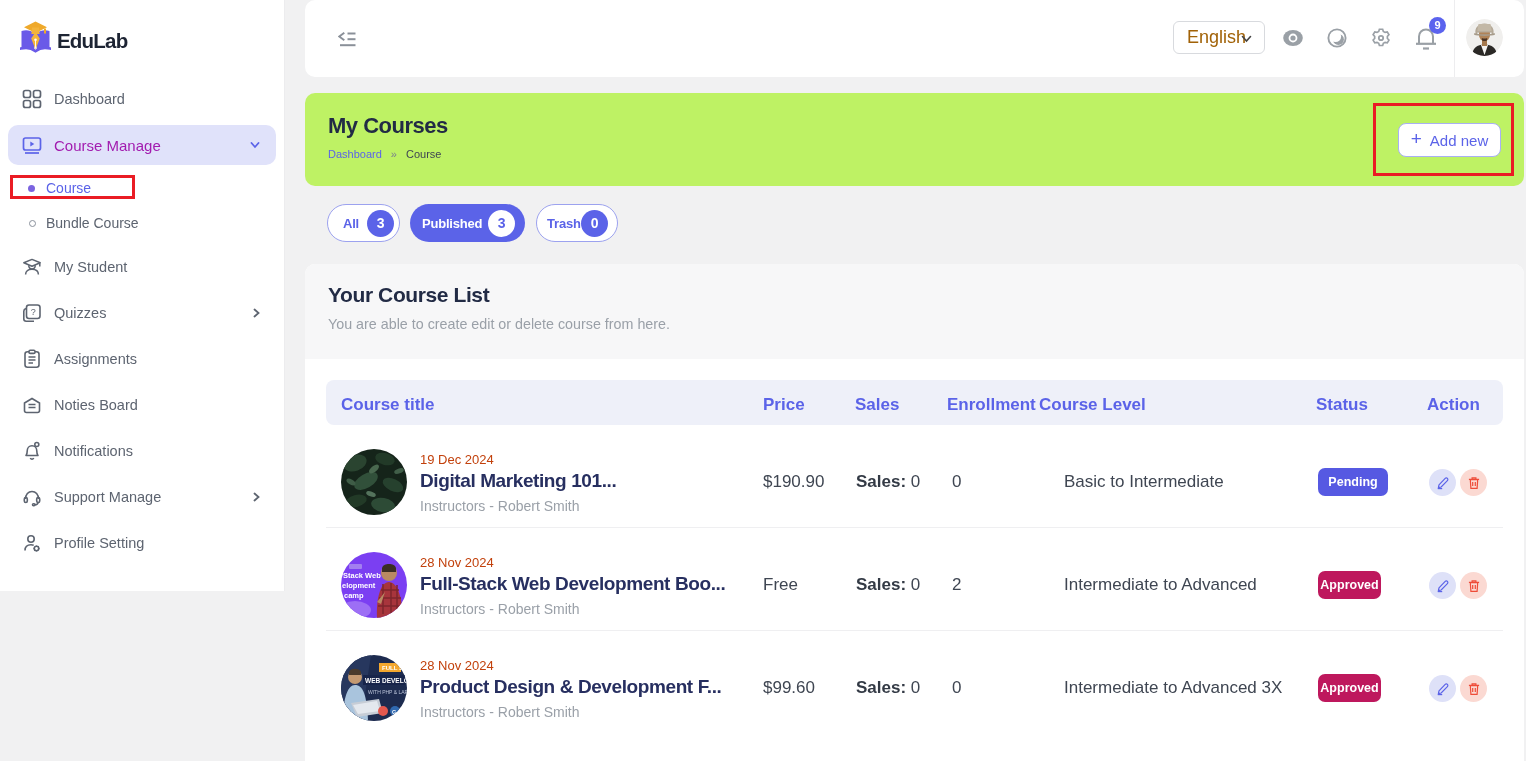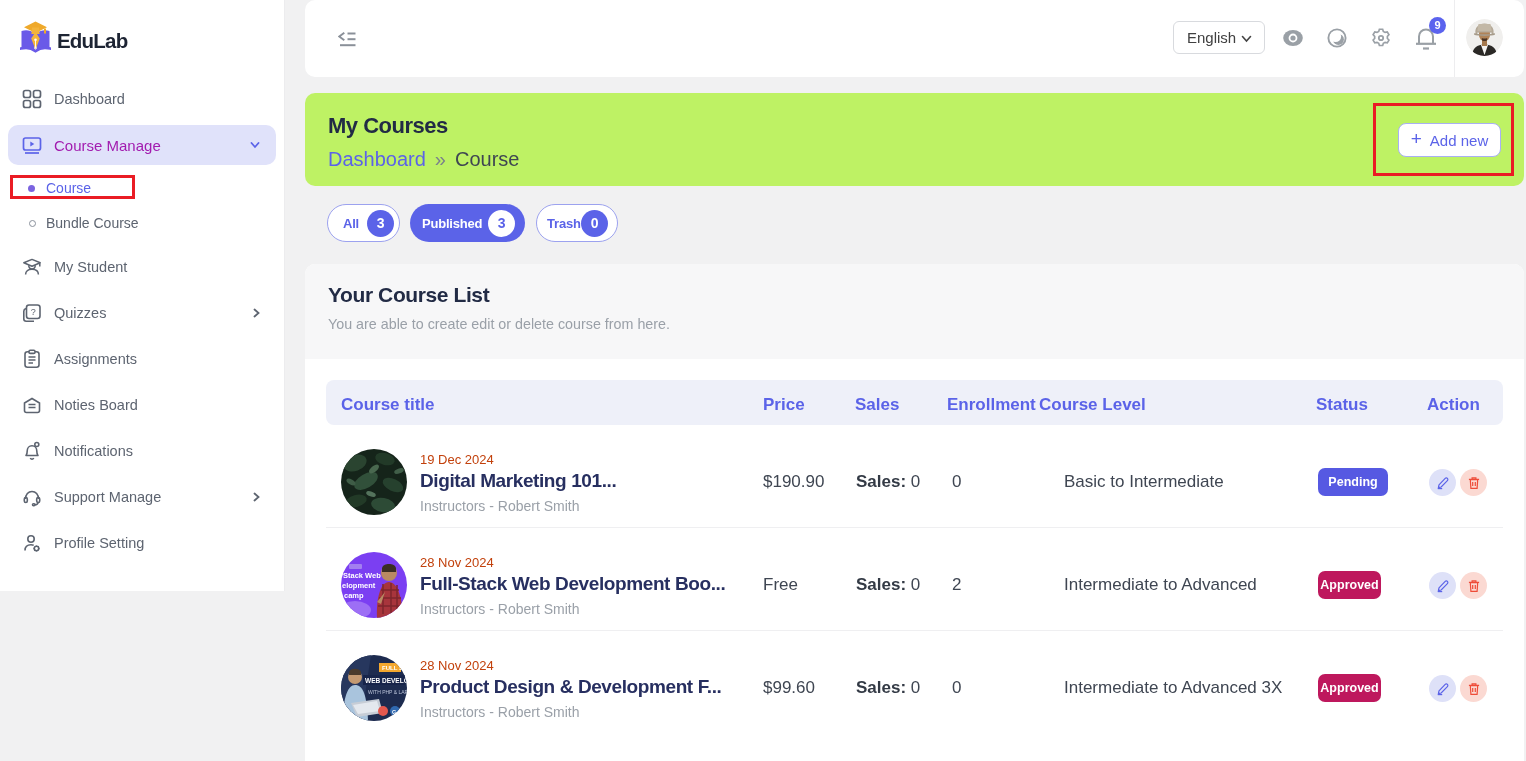--- a/index.html
+++ b/index.html
@@ -18,30 +18,30 @@
 .nav-active .nicon { position:absolute; left:14px; width:20px; height:20px; }
 .nav-active .nlabel { position:absolute; left:46px; }
 .nav-active .chev { position:absolute; right:15px; width:12px; height:12px; }
 .sub-item { position:absolute; left:0; width:285px; height:34px; display:flex; align-items:center; font-size:14px; }
 .redbox { position:absolute; left:10px; top:175px; width:125px; height:24px; border:3px solid #ea1c24; }
 
 
 .topbar { position:absolute; left:305px; top:0; width:1219px; height:77px; background:#fff; border-radius:10px; }
 .collapse { position:absolute; left:338px; top:29px; width:18px; height:18px; }
 .lang { position:absolute; left:868px; top:21px; width:92px; height:33px; border:1px solid #d8dade; border-radius:6px; background:#fff; display:flex; align-items:center; }
-.lang span { font-size:15px; color:#404040; margin-left:13px; }
+.lang span { font-size:18px; color:#a16207; margin-left:13px; }
 .tb-ic { position:absolute; top:28px; width:20px; height:20px; }
 .tb-divider { position:absolute; left:1454px; top:0px; width:1px; height:77px; background:#ededef; }
 .avatar { position:absolute; left:1466px; top:19px; width:37px; height:37px; border-radius:50%; overflow:hidden; }
 .badge9 { position:absolute; left:1429px; top:17px; width:17px; height:17px; background:#5b63ee; border-radius:50%; color:#fff; font-size:11px; font-weight:bold; text-align:center; line-height:17px; }
 
 
 .headcard { position:absolute; left:305px; top:93px; width:1219px; height:93px; background:#bef264; border-radius:10px; }
 .pagetitle { position:absolute; left:23px; top:20px; font-size:22px; font-weight:bold; color:#222b45; letter-spacing:-0.5px; }
-.crumb { position:absolute; left:23px; top:55px; font-size:20px; color:#3f4652; }
+.crumb { position:absolute; left:23px; top:55px; font-size:11px; color:#3f4652; }
 .crumb a { color:#5b63e8; text-decoration:none; }
 .crumb .sep { color:#7a818c; margin:0 9px; }
 .addredbox { position:absolute; left:1373px; top:103px; width:141px; height:73px; border:3.5px solid #ea1c24; }
 .addbtn { position:absolute; left:1398px; top:123px; width:103px; height:34px; border:1px solid #a9b0f3; border-radius:8px; color:#5b63e8; font-size:15px; display:flex; align-items:center; justify-content:center; background:#fff; }
 .addbtn .plus { font-size:19px; margin-right:8px; font-weight:400; margin-top:-2px; }
 
 
 .pill { position:absolute; top:204px; height:38px; border-radius:19px; display:flex; align-items:center; font-size:13px; font-weight:bold; letter-spacing:-0.2px; }
 .pill .cnt { width:27px; height:27px; border-radius:50%; text-align:center; line-height:27px; font-size:14px; font-weight:bold; }
 .pill-o { background:#fff; border:1px solid #9ca2ef; color:#5b63e8; }

